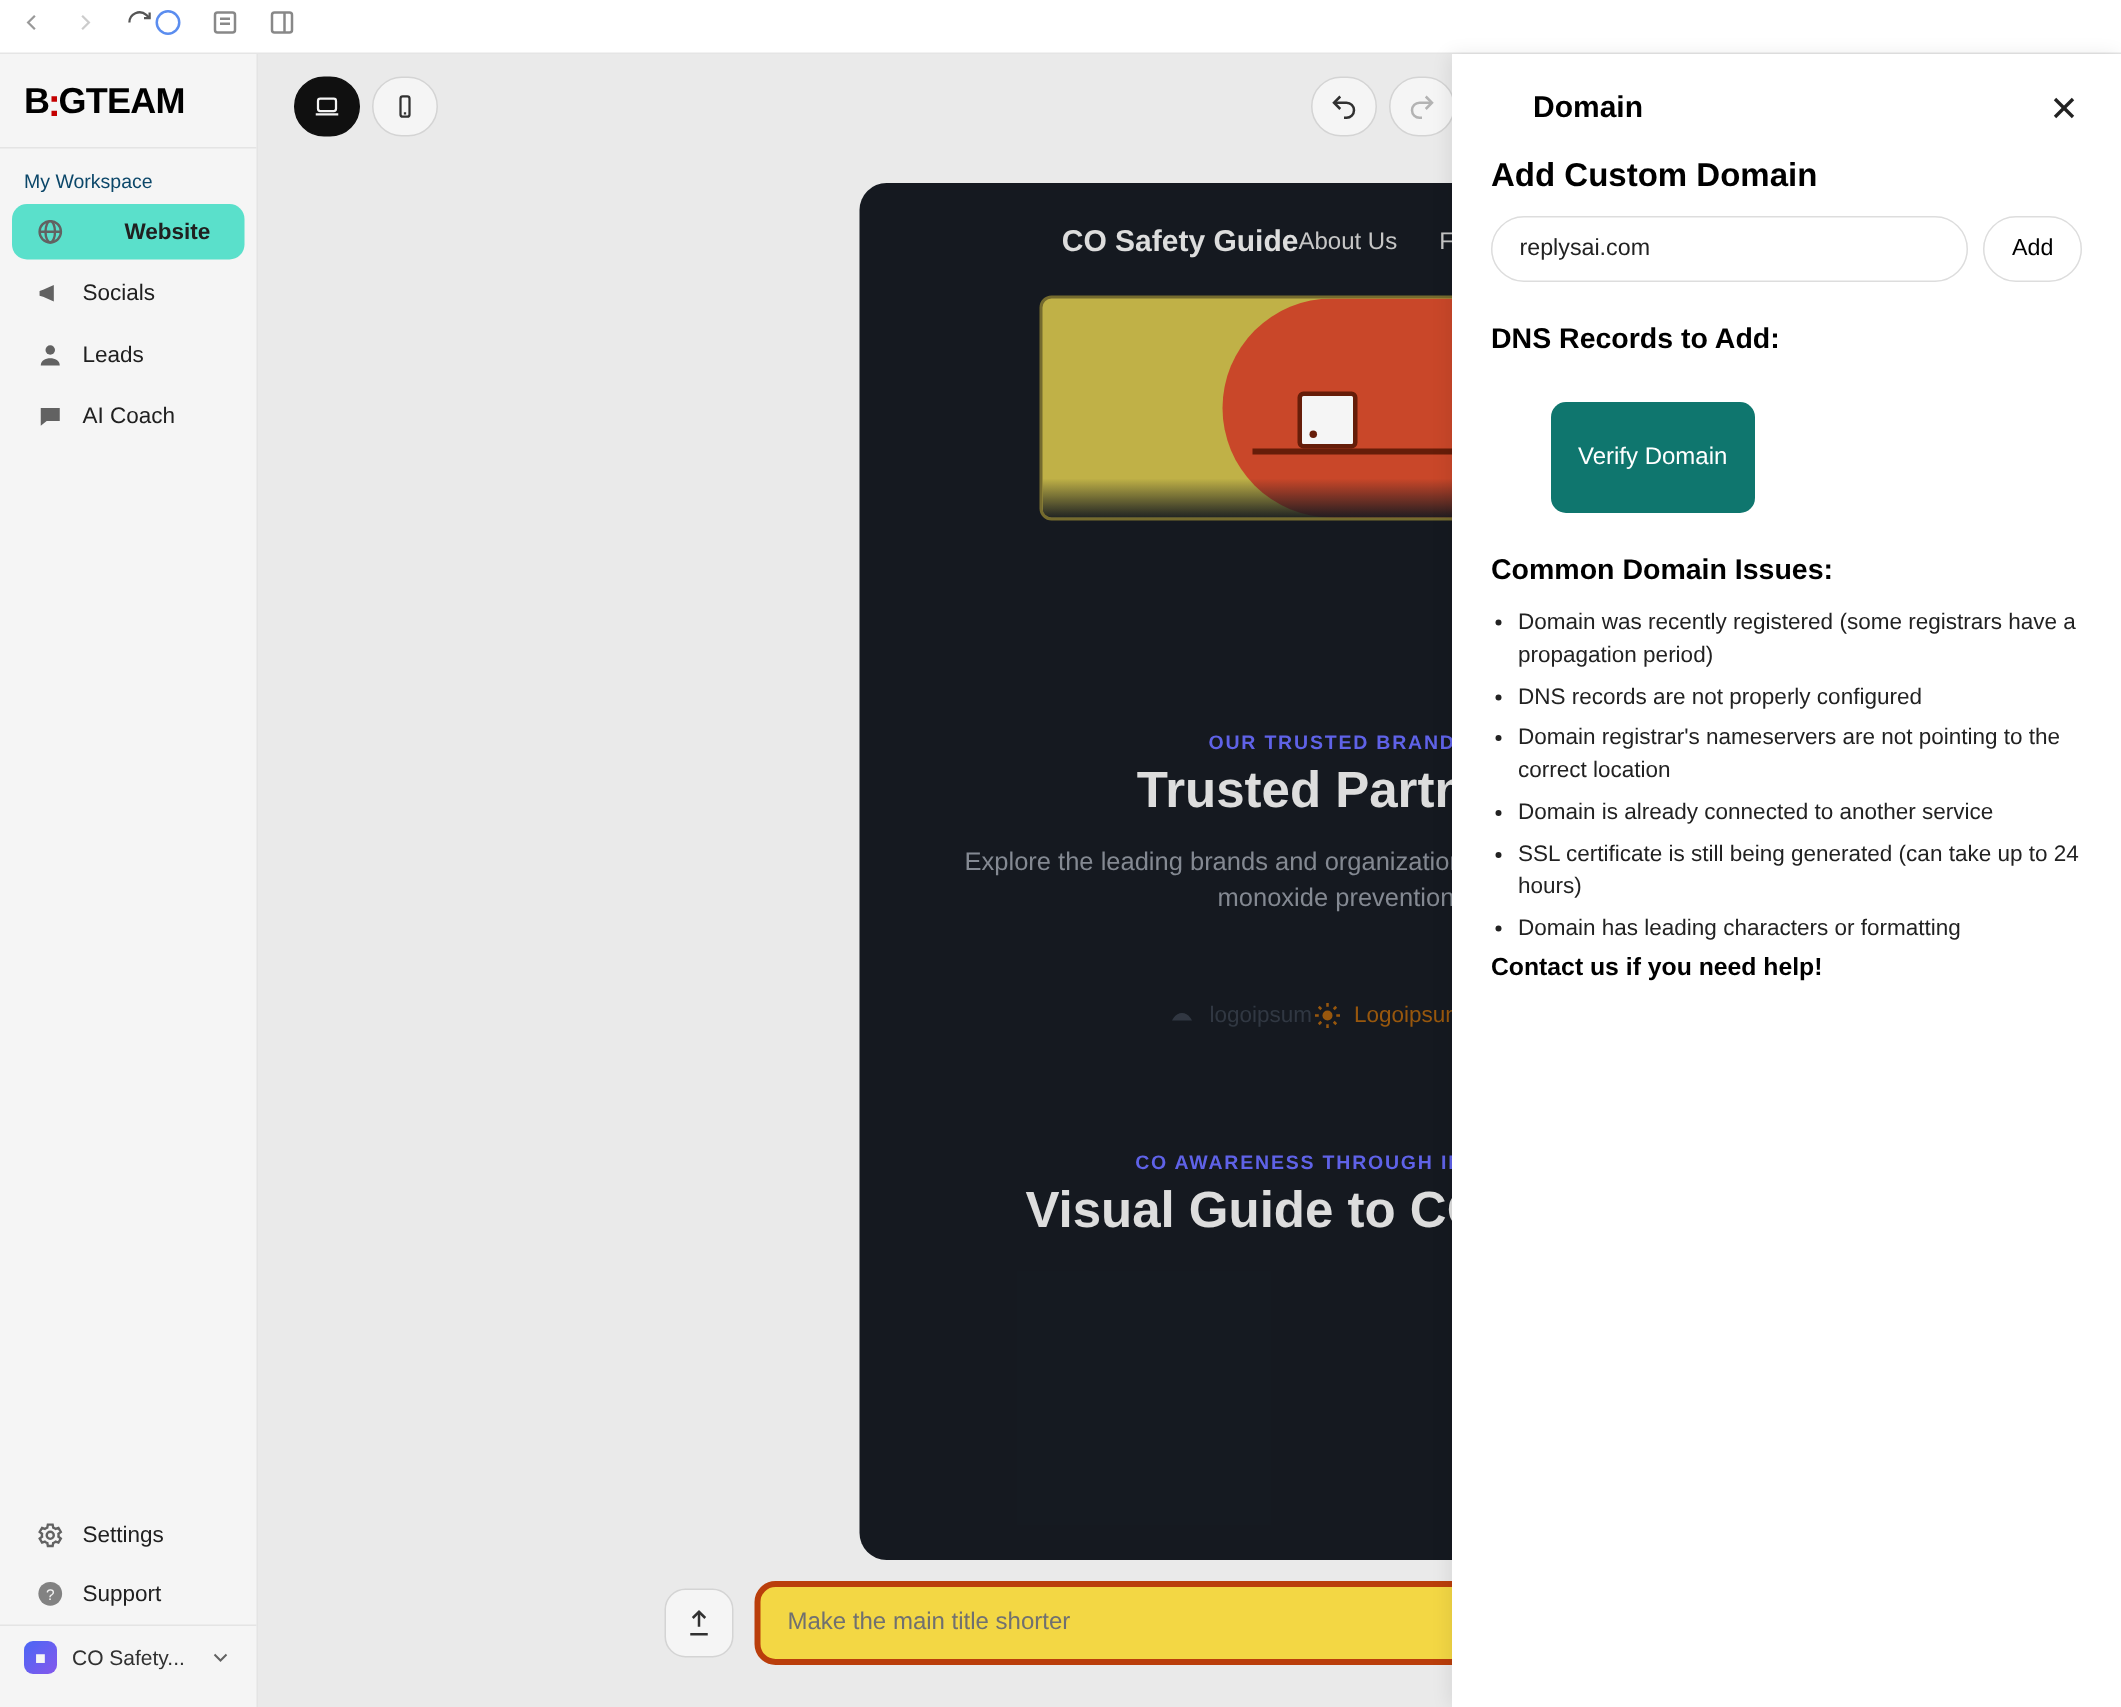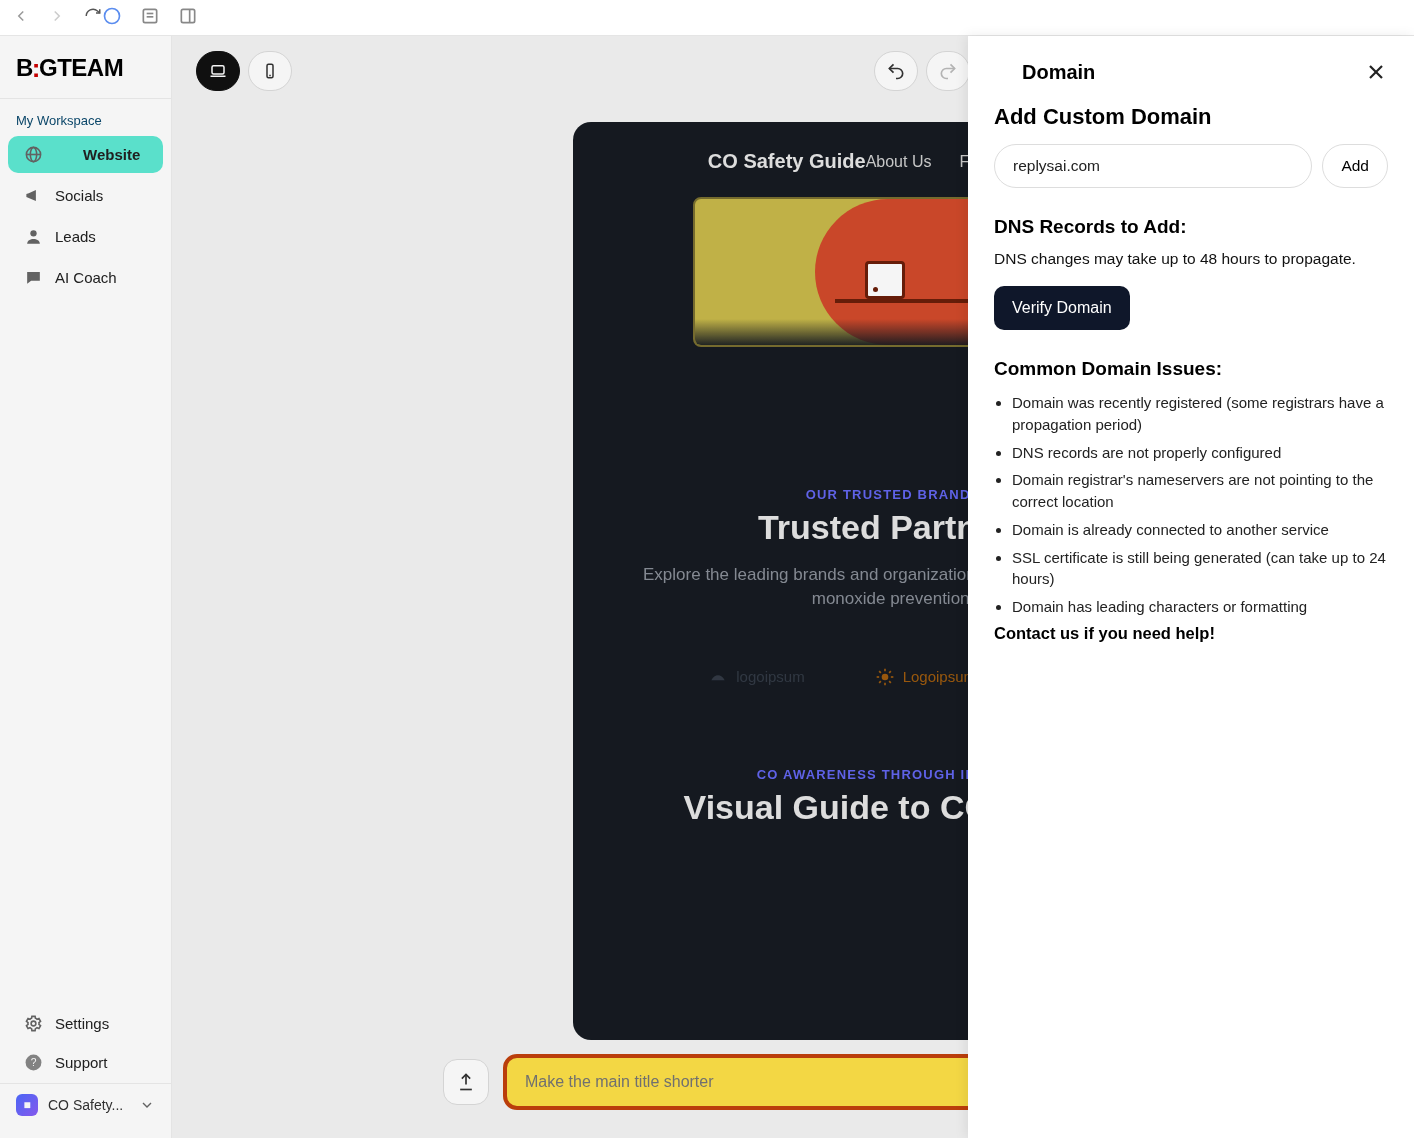--- a/index.html
+++ b/index.html
@@ -206,21 +206,21 @@
     height:28px;
     background:linear-gradient(to top, rgba(22,27,34,1), rgba(22,27,34,0));
   }
   .partners {
     text-align:center;
     padding: 140px 36px 40px 36px;
   }
   .eyebrow { color:#6366f1; font-weight:700; letter-spacing:1.2px; font-size:13px; }
   .partners h2 { font-size:34px; font-weight:700; margin-top:6px; }
   .partners p { color:#8a8f98; font-size:17px; margin-top:16px; line-height:1.4; }
-  .logos-row { display:flex; justify-content:center; gap:70px; margin-top:56px; color:#4b5563; font-size:15px; }
+  .logos-row { display:flex; justify-content:center; margin-top:56px; color:#4b5563; font-size:15px; }
   .logo-item{display:flex;align-items:center;gap:8px;opacity:.55;}
   .logo-item.orange{color:#d97706;opacity:.7;}
   .logo-item.ital{font-style:italic;color:#9ca3af;opacity:.5;font-weight:700;}
   .visual-section {
     text-align:center;
     padding: 40px 36px 30px 36px;
   }
   .visual-section .eyebrow{ color:#6366f1; }
   .visual-section h2{ font-size:34px; font-weight:700; margin-top:6px; }
 
@@ -289,22 +289,22 @@
     width:100%; border-collapse:collapse; font-size:15.5px;
     border:1px solid #e4e4e4; border-radius:8px; overflow:hidden;
   }
   table.dns th, table.dns td {
     border:1px solid #e4e4e4; padding:10px 12px; text-align:center;
   }
   table.dns td { text-align:left; }
   .dns-note { font-size:15.5px; margin-top:10px; font-weight:500; color:#111;}
   .verify-btn {
     margin-top:18px;
-    background:#0f172a; color:#fff; border:none; border-radius:10px;
-    padding:13px 18px; font-size:16px; font-weight:500; cursor:pointer;
+    background:#0f766e; color:#fff; border:none; border-radius:10px;
+    padding:28px 18px; font-size:16px; font-weight:500; cursor:pointer;margin-left:40px;
   }
   .issues-list {
     margin: 4px 0 0 18px;
     font-size:15px; color:#222; line-height:1.45;
   }
   .issues-list li { margin-bottom:6px; }
   .contact-note { font-size:16.5px; font-weight:600; margin-top:6px; }
 </style>
 </head>
 <body>
@@ -518,21 +518,20 @@
       </svg>
   </div>
 
   <h2>Add Custom Domain</h2>
   <div class="domain-row">
     <input class="domain-input" value="replysai.com" style="">
     <button class="add-btn">Add</button>
   </div>
 
   <h4>DNS Records to Add:</h4>
-  <div class="dns-note">DNS changes may take up to 48 hours to propagate.</div>
 
   <button class="verify-btn">Verify Domain</button>
 
   <h4>Common Domain Issues:</h4>
   <ul class="issues-list">
     <li>Domain was recently registered (some registrars have a propagation period)</li>
     <li>DNS records are not properly configured</li>
     <li>Domain registrar's nameservers are not pointing to the correct location</li>
     <li>Domain is already connected to another service</li>
     <li>SSL certificate is still being generated (can take up to 24 hours)</li>

